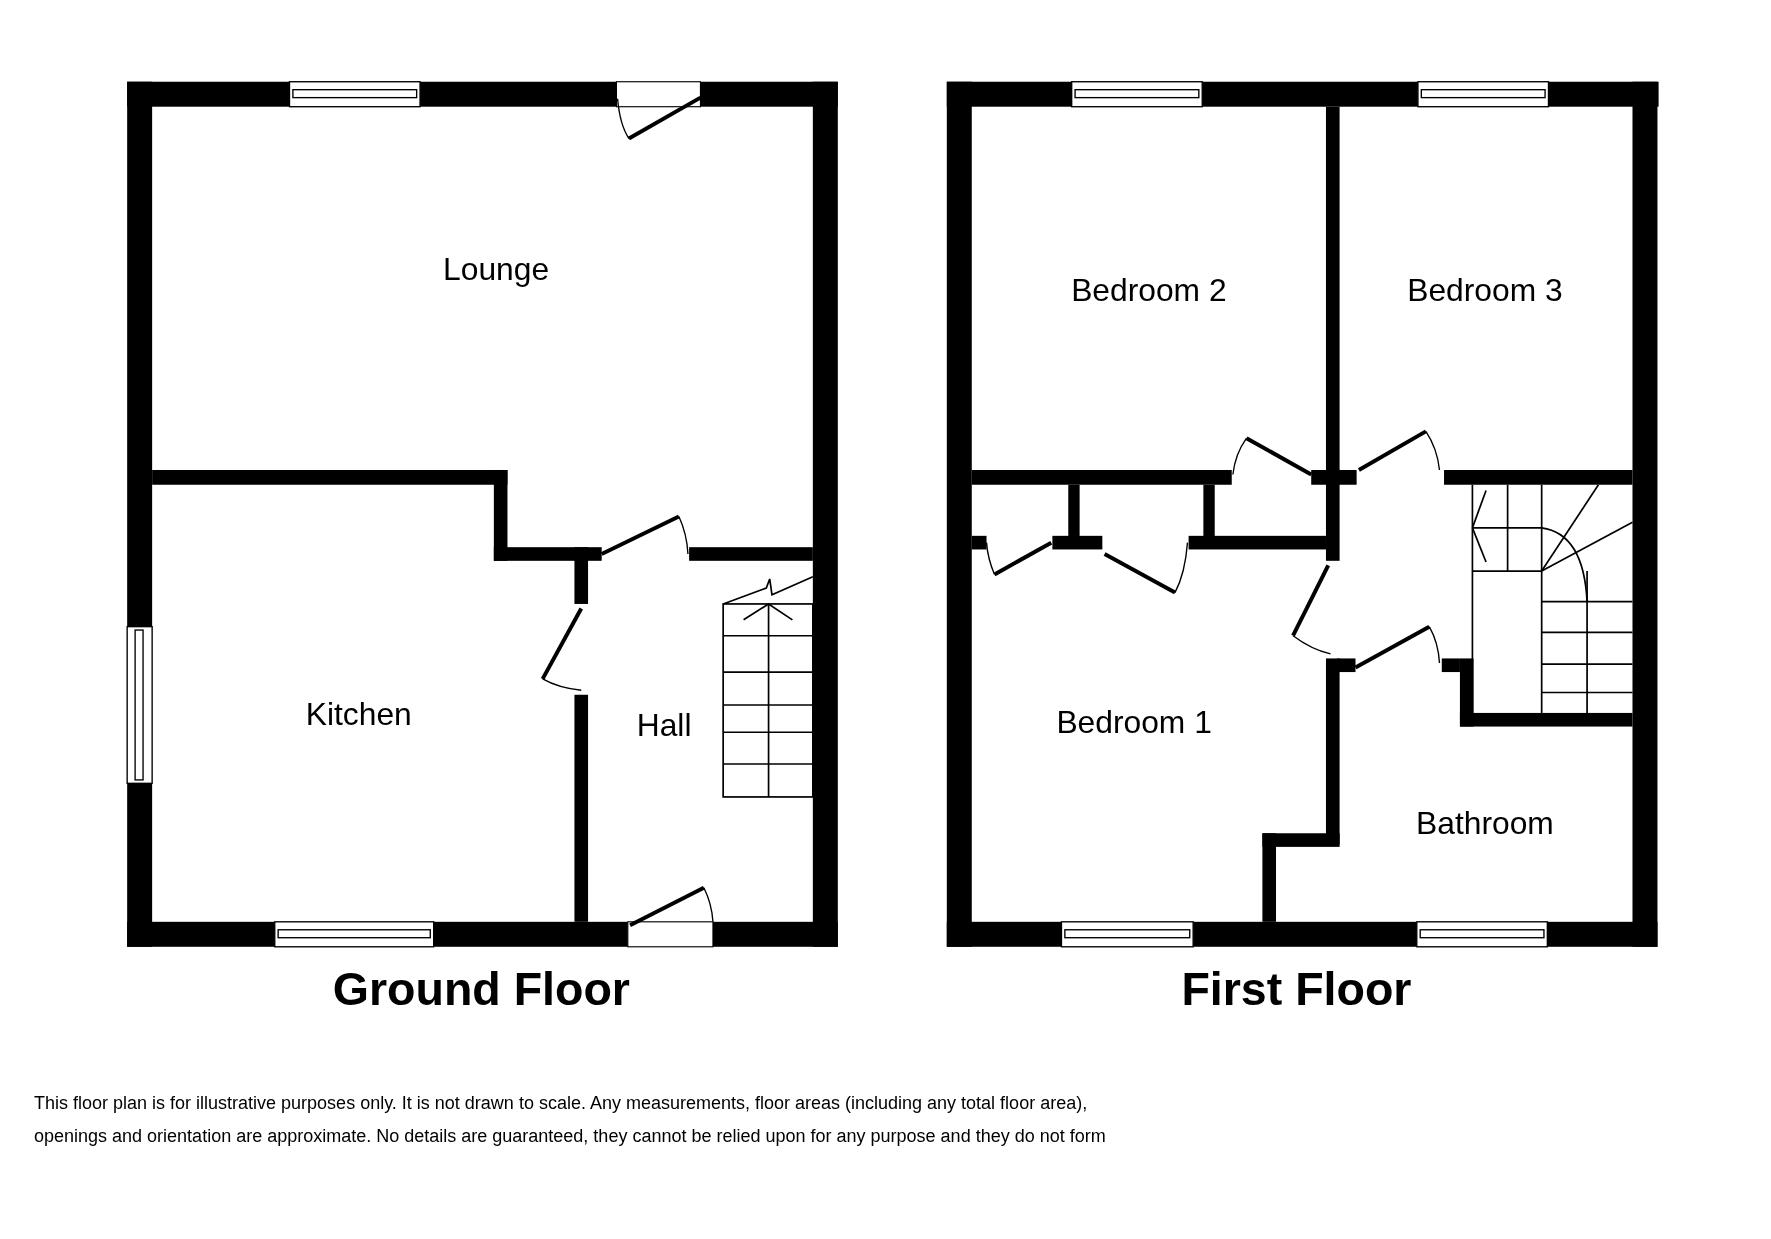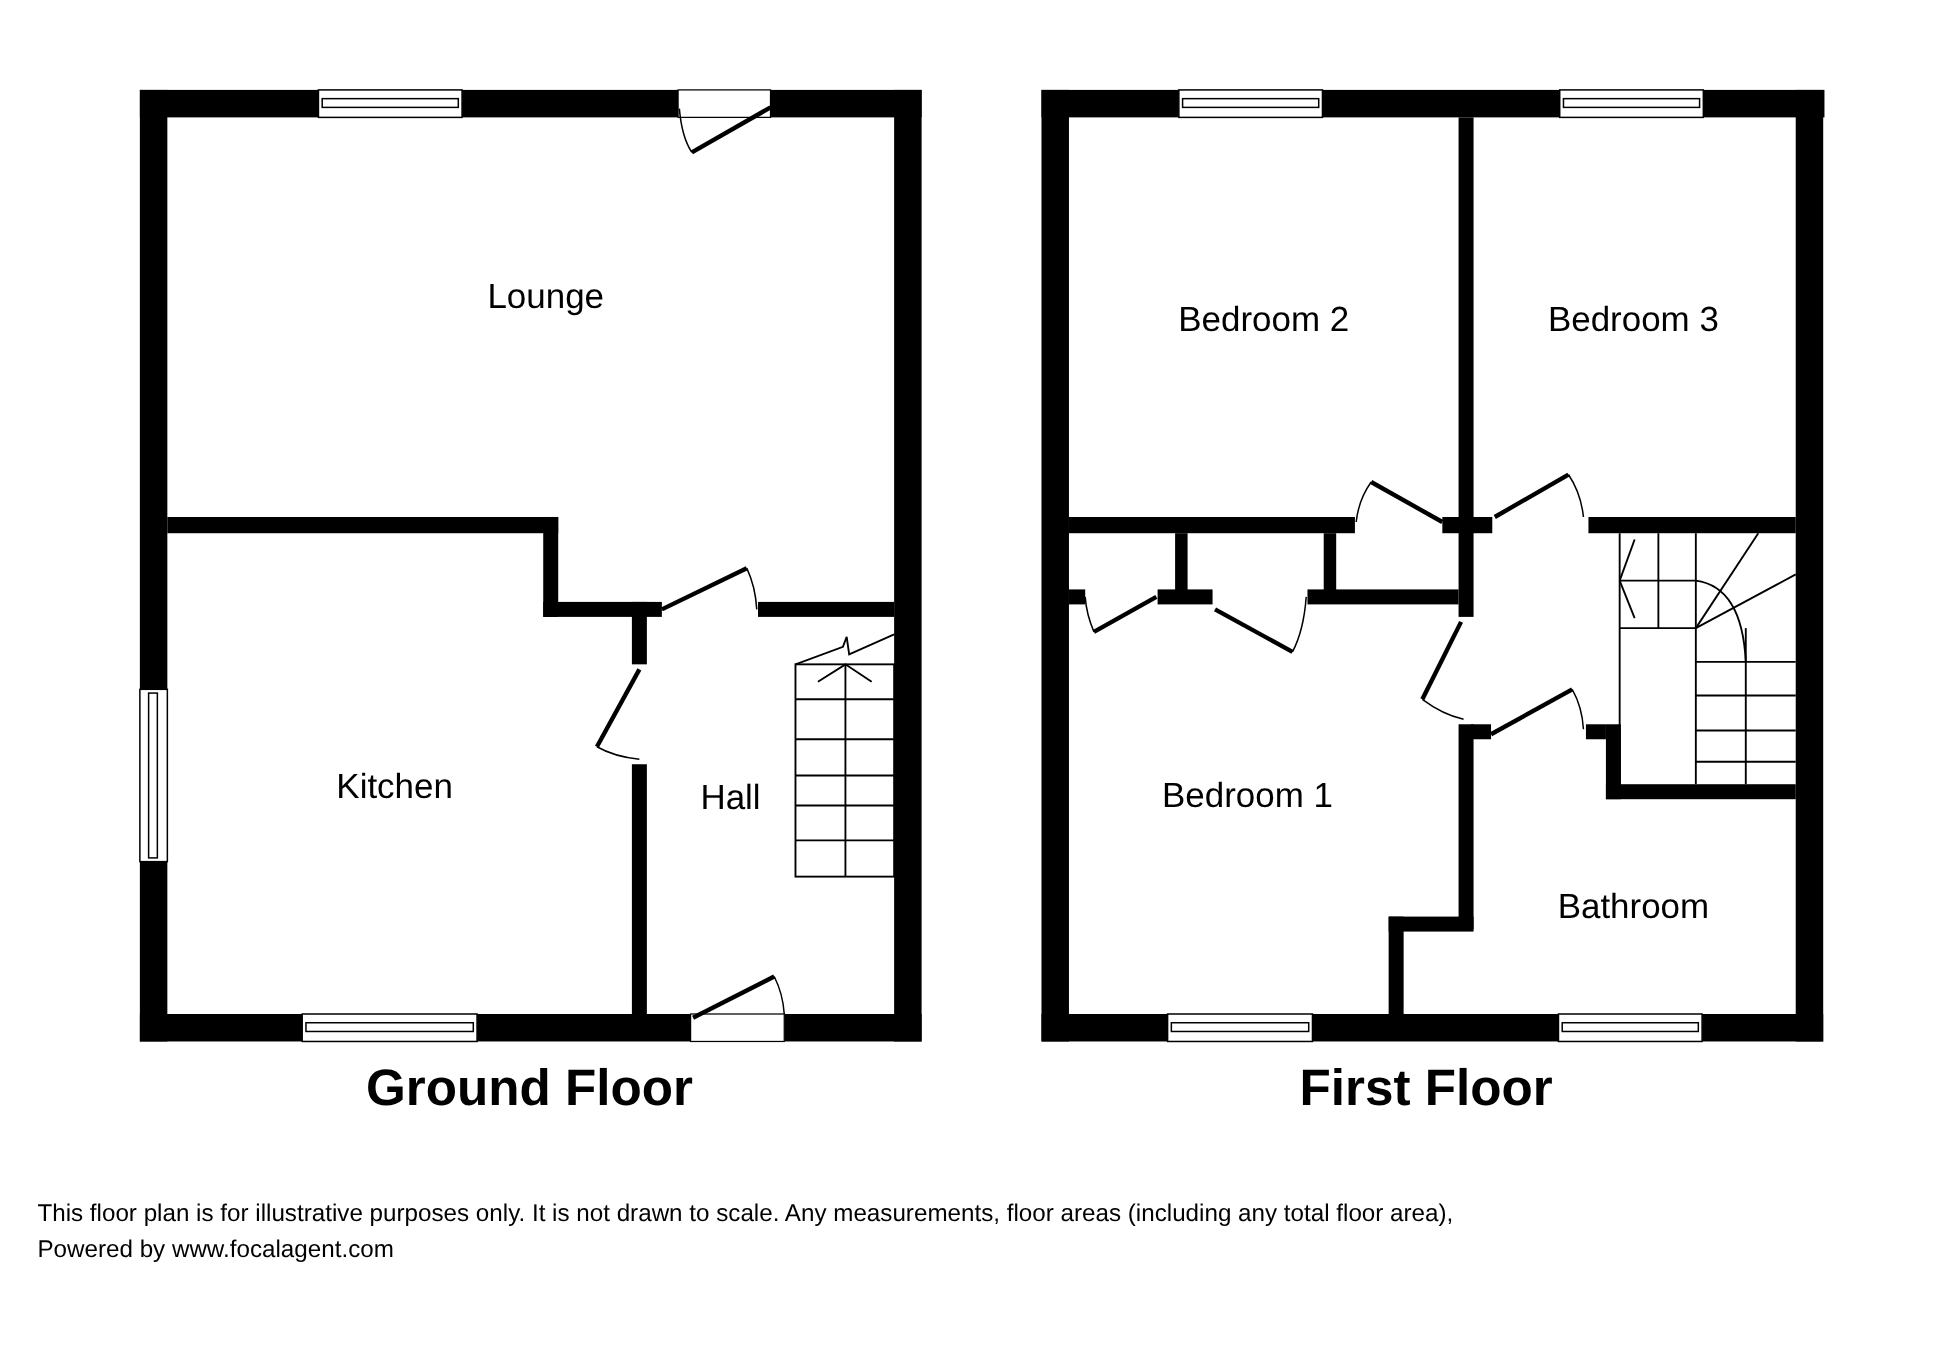--- a/index.html
+++ b/index.html
@@ -1,20 +1,20 @@
 <!DOCTYPE html>
 <html><head>
 <meta charset="utf-8">
 <style>
   html,body{margin:0;padding:0;background:#fff;}
   body{width:1771px;height:1239px;position:relative;overflow:hidden;font-family:"Liberation Sans",sans-serif;color:#000;}
   svg{position:absolute;left:0;top:0;}
   .room-label{font-family:"Liberation Sans",sans-serif;font-size:28px;fill:#000;}
   .floor-title{font-family:"Liberation Sans",sans-serif;font-size:41px;font-weight:bold;fill:#000;}
-  .disclaimer{position:absolute;left:34px;top:1087px;width:1720px;font-size:22px;line-height:32.5px;}
+  .disclaimer{position:absolute;left:34px;top:1087px;width:1720px;font-size:18px;line-height:32.5px;}
   .disclaimer div{white-space:nowrap;}
 </style>
 </head>
 <body>
 
 <svg width="1771" height="1239" viewBox="0 0 1560 1091.4" xmlns="http://www.w3.org/2000/svg">
 
   <g>
 
     <g fill="#000">
@@ -158,14 +158,14 @@
       <text class="room-label" x="1308" y="265" text-anchor="middle">Bedroom 3</text>
       <text class="room-label" x="999" y="646" text-anchor="middle">Bedroom 1</text>
       <text class="room-label" x="1308" y="735" text-anchor="middle">Bathroom</text>
     </g>
     <text class="floor-title" x="1142" y="885" text-anchor="middle">First Floor</text>
   </g>
 </svg>
 
 <div class="disclaimer">
   <div>This floor plan is for illustrative purposes only. It is not drawn to scale. Any measurements, floor areas (including any total floor area),</div>
-  <div>Powered by www.focalagent.com</div>
+  <div>openings and orientation are approximate. No details are guaranteed, they cannot be relied upon for any purpose and they do not form</div>
 </div>
 
 </body></html>

